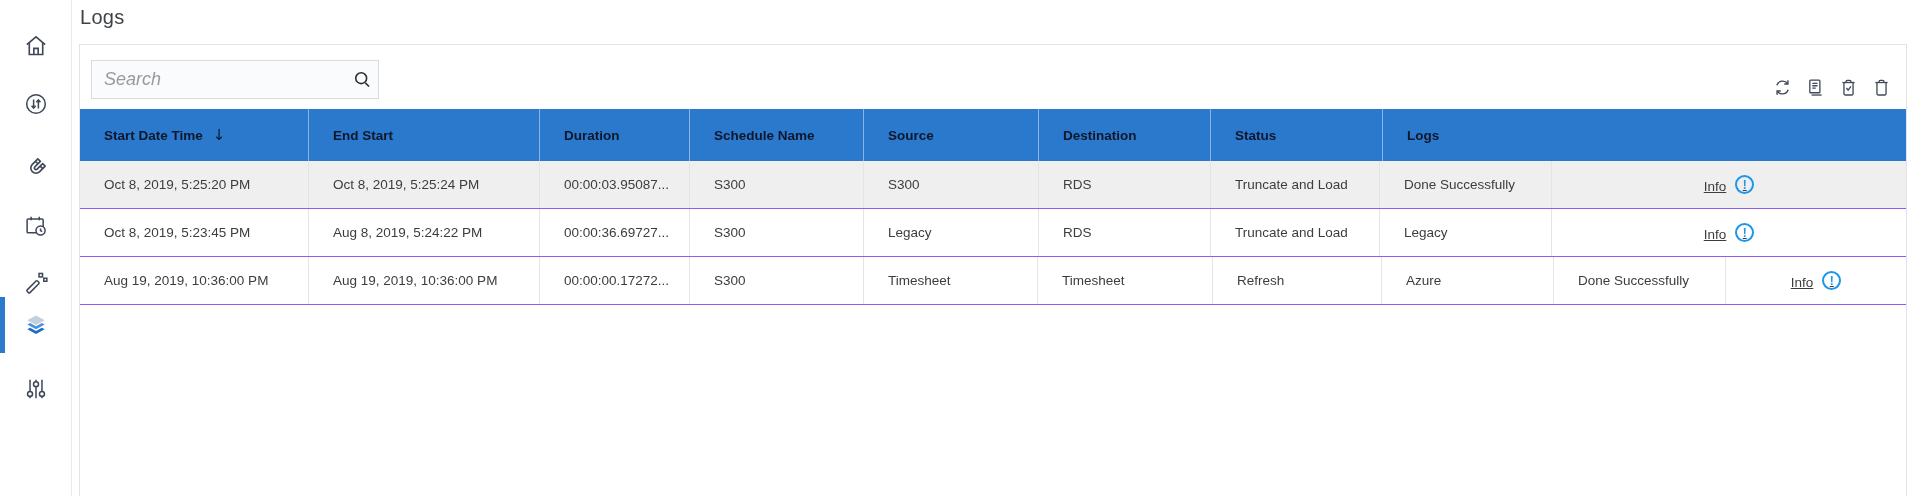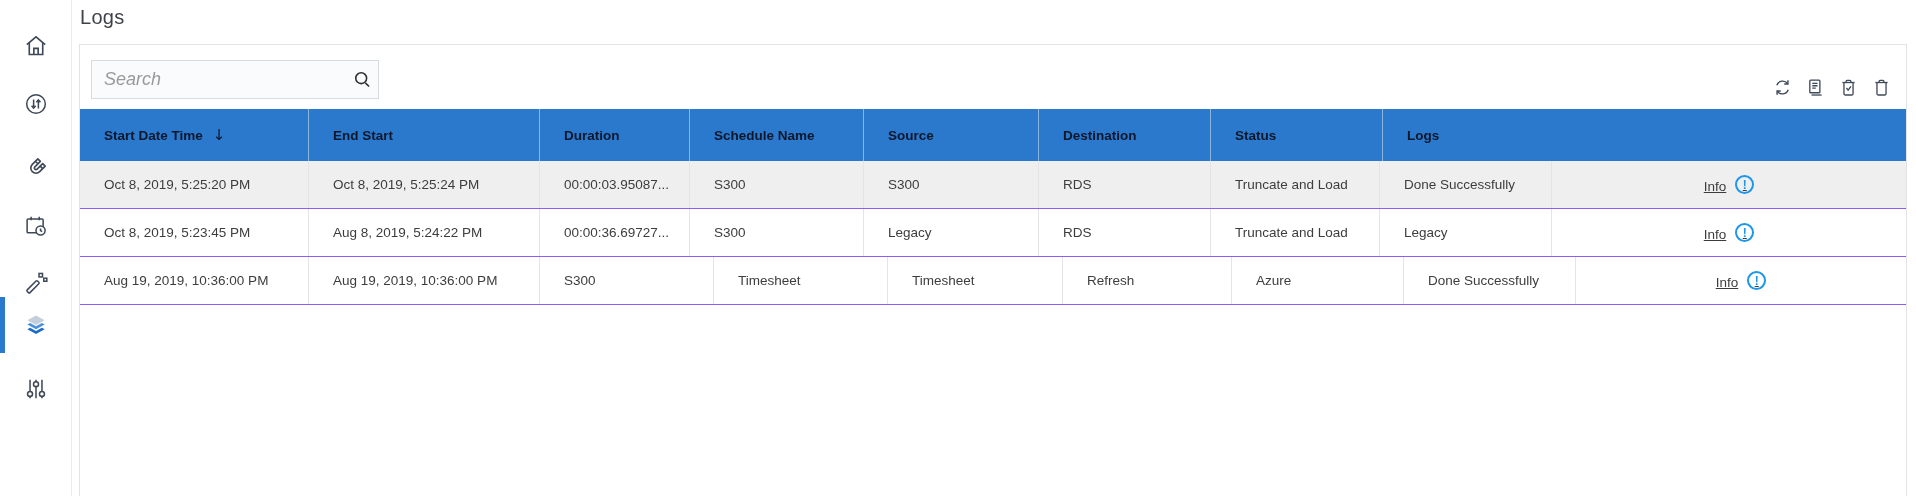--- a/index.html
+++ b/index.html
@@ -215,20 +215,21 @@
           <span class="info-link">
             <span>Info</span>
             <span class="info-icon">!</span>
           </span>
         </div>
       </div>
 
       <div class="trow">
         <div class="tcell c0">Aug 19, 2019, 10:36:00 PM</div>
         <div class="tcell c1">Aug 19, 2019, 10:36:00 PM</div>
+        <div class="tcell c2">00:00:00.17272...</div>
         <div class="tcell c3">S300</div>
         <div class="tcell c4">Timesheet</div>
         <div class="tcell c5">Timesheet</div>
         <div class="tcell c7">Refresh</div>
         <div class="tcell c6">Azure</div>
         <div class="tcell c8">Done Successfully</div>
         <div class="tcell c9 logs">
           <span class="info-link">
             <span>Info</span>
             <span class="info-icon">!</span>

